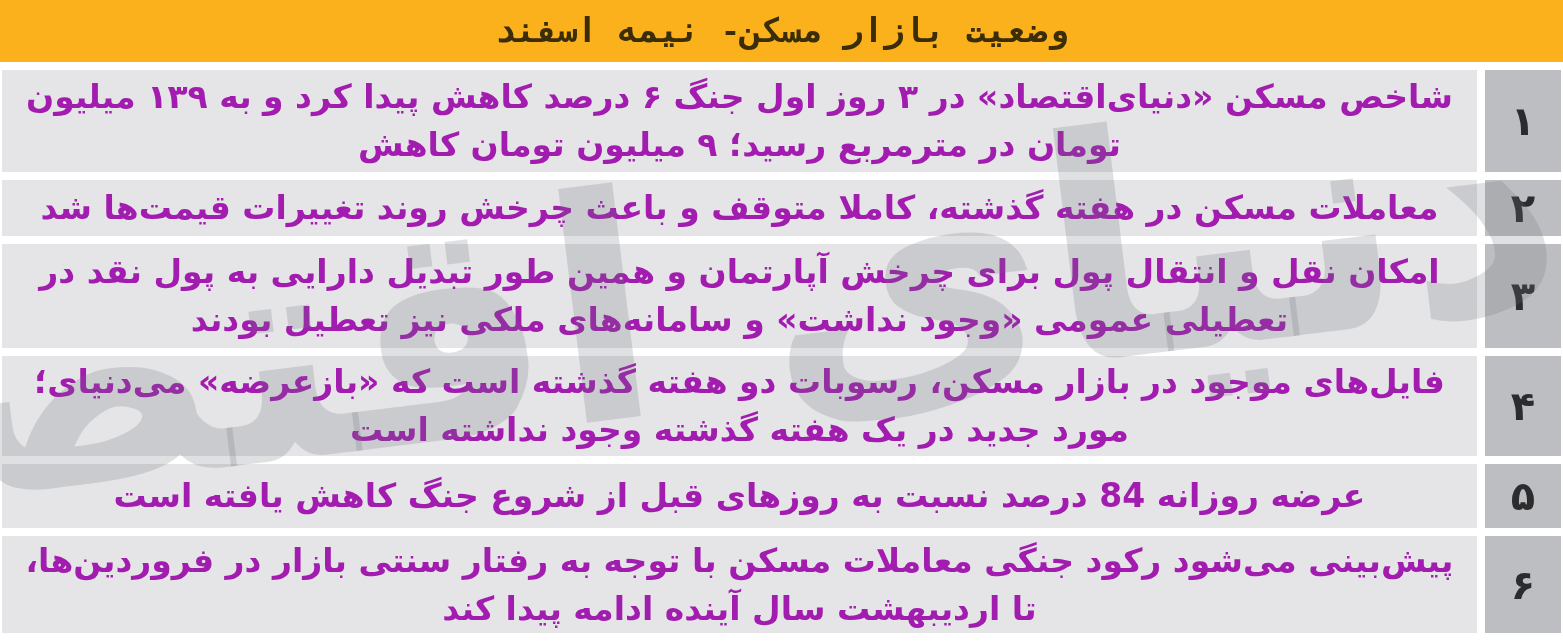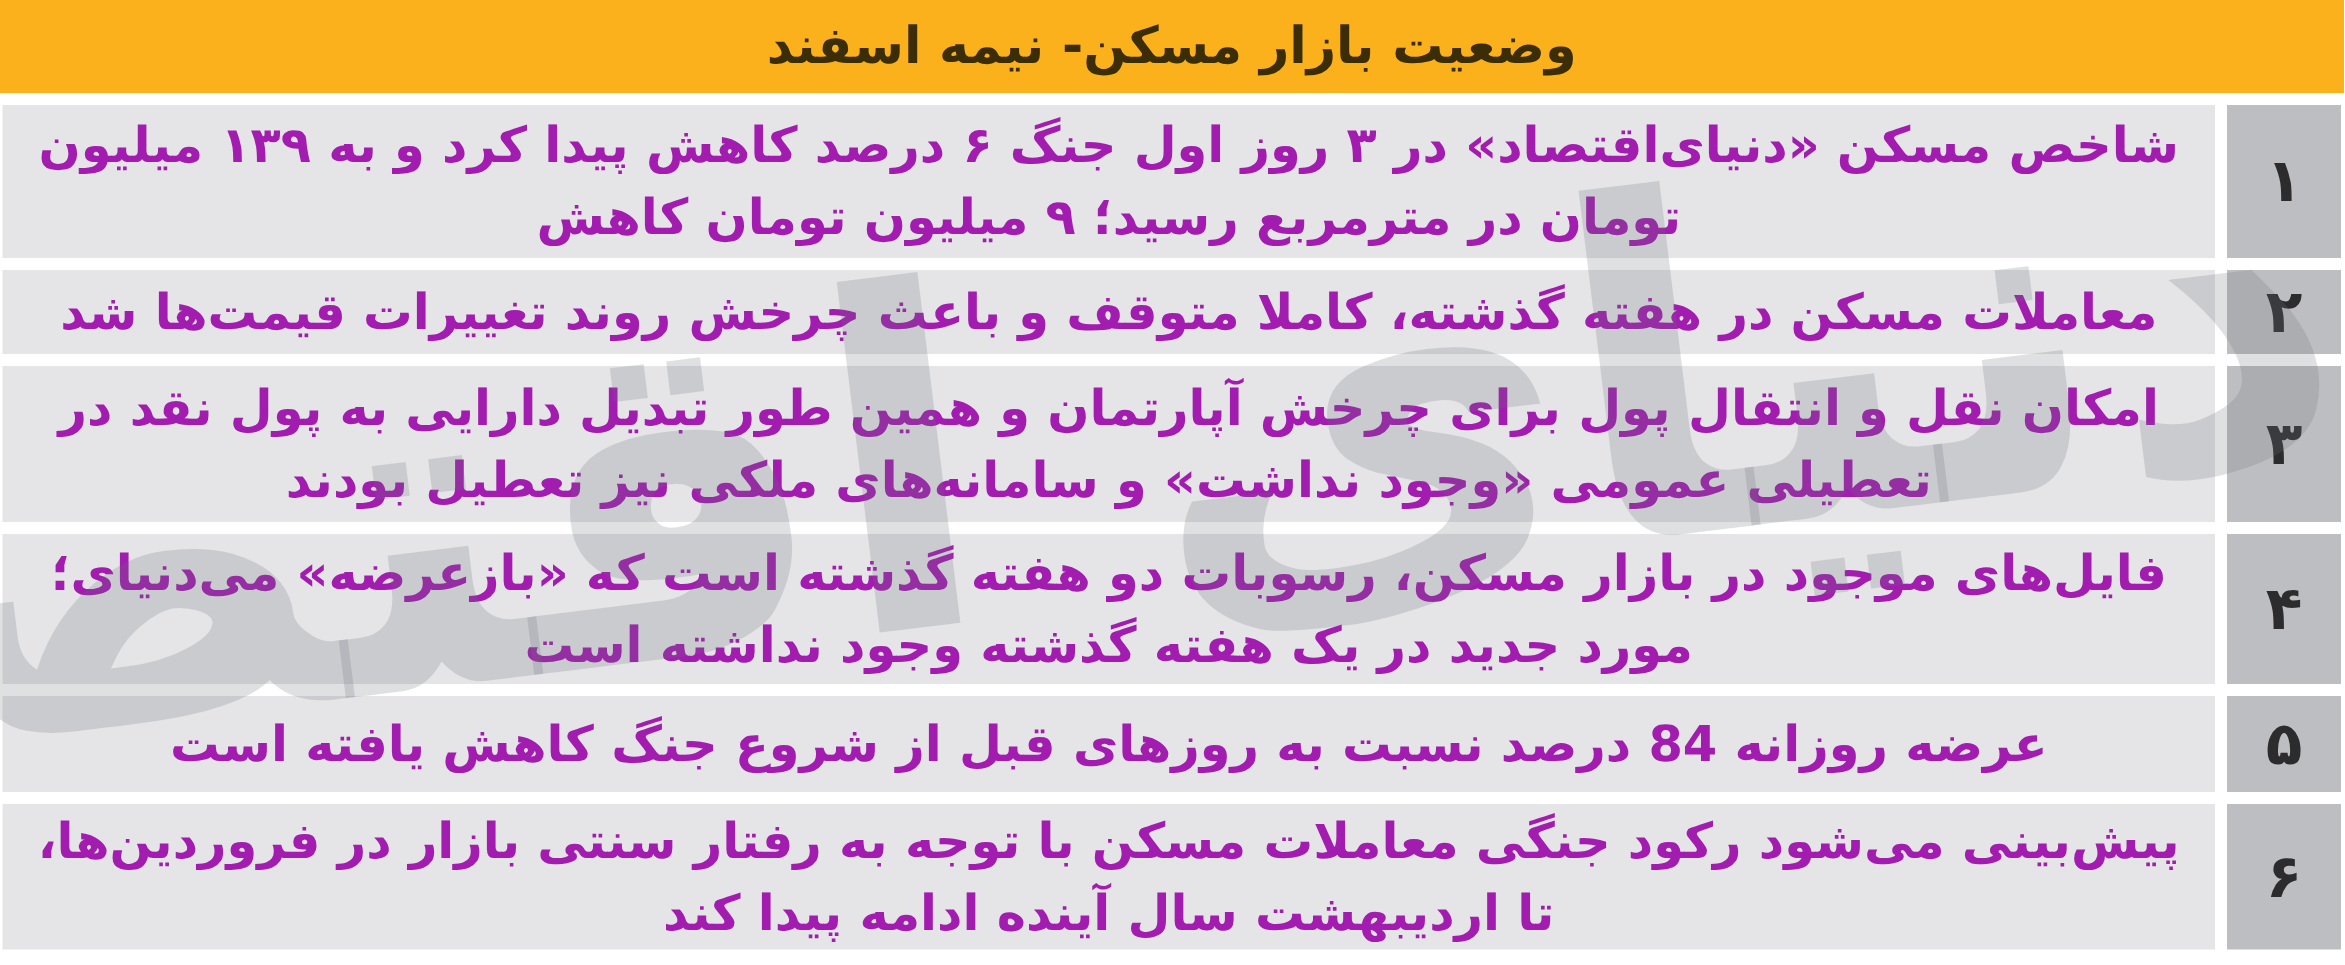--- a/index.html
+++ b/index.html
@@ -10,20 +10,21 @@
     overflow: hidden;
     font-family: "DejaVu Sans", sans-serif;
     direction: rtl;
   }
   .title-bar {
     height: 62px;
     background: #FBB11C;
     display: flex;
     align-items: center;
     justify-content: center;
+    font-family: Liberation Mono, monospace;
   }
   .title-bar h1 {
     font-size: 34px;
     font-weight: bold;
     color: #3B2D08;
     letter-spacing: 0;
   }
   .rows {
     padding: 0 2px;
   }

